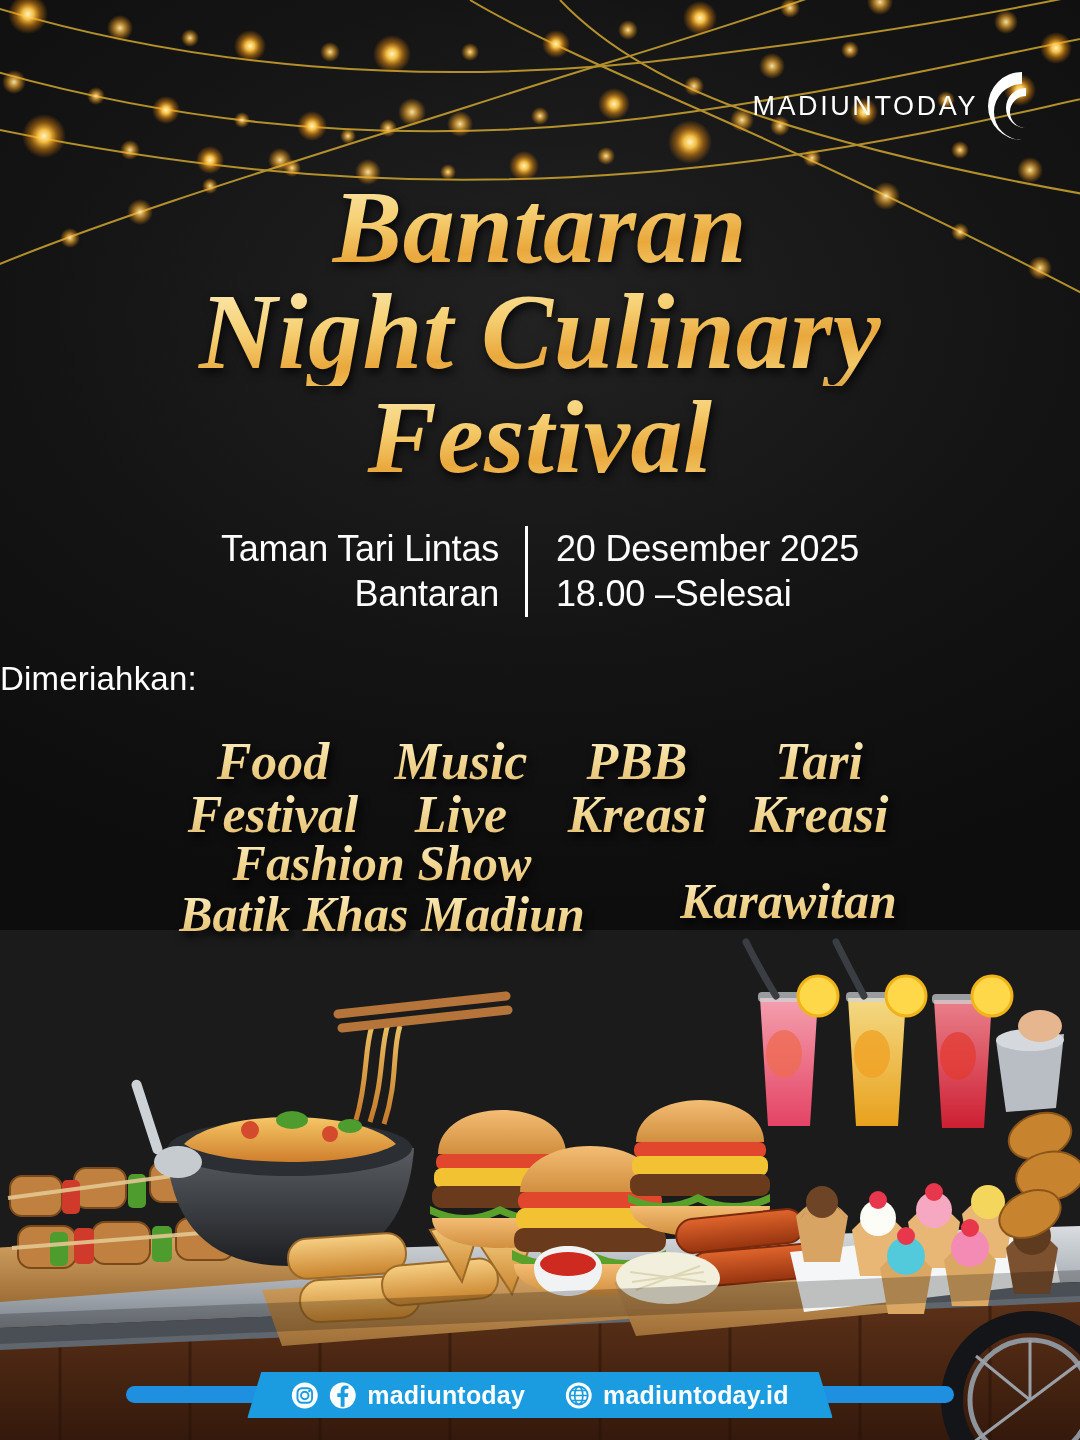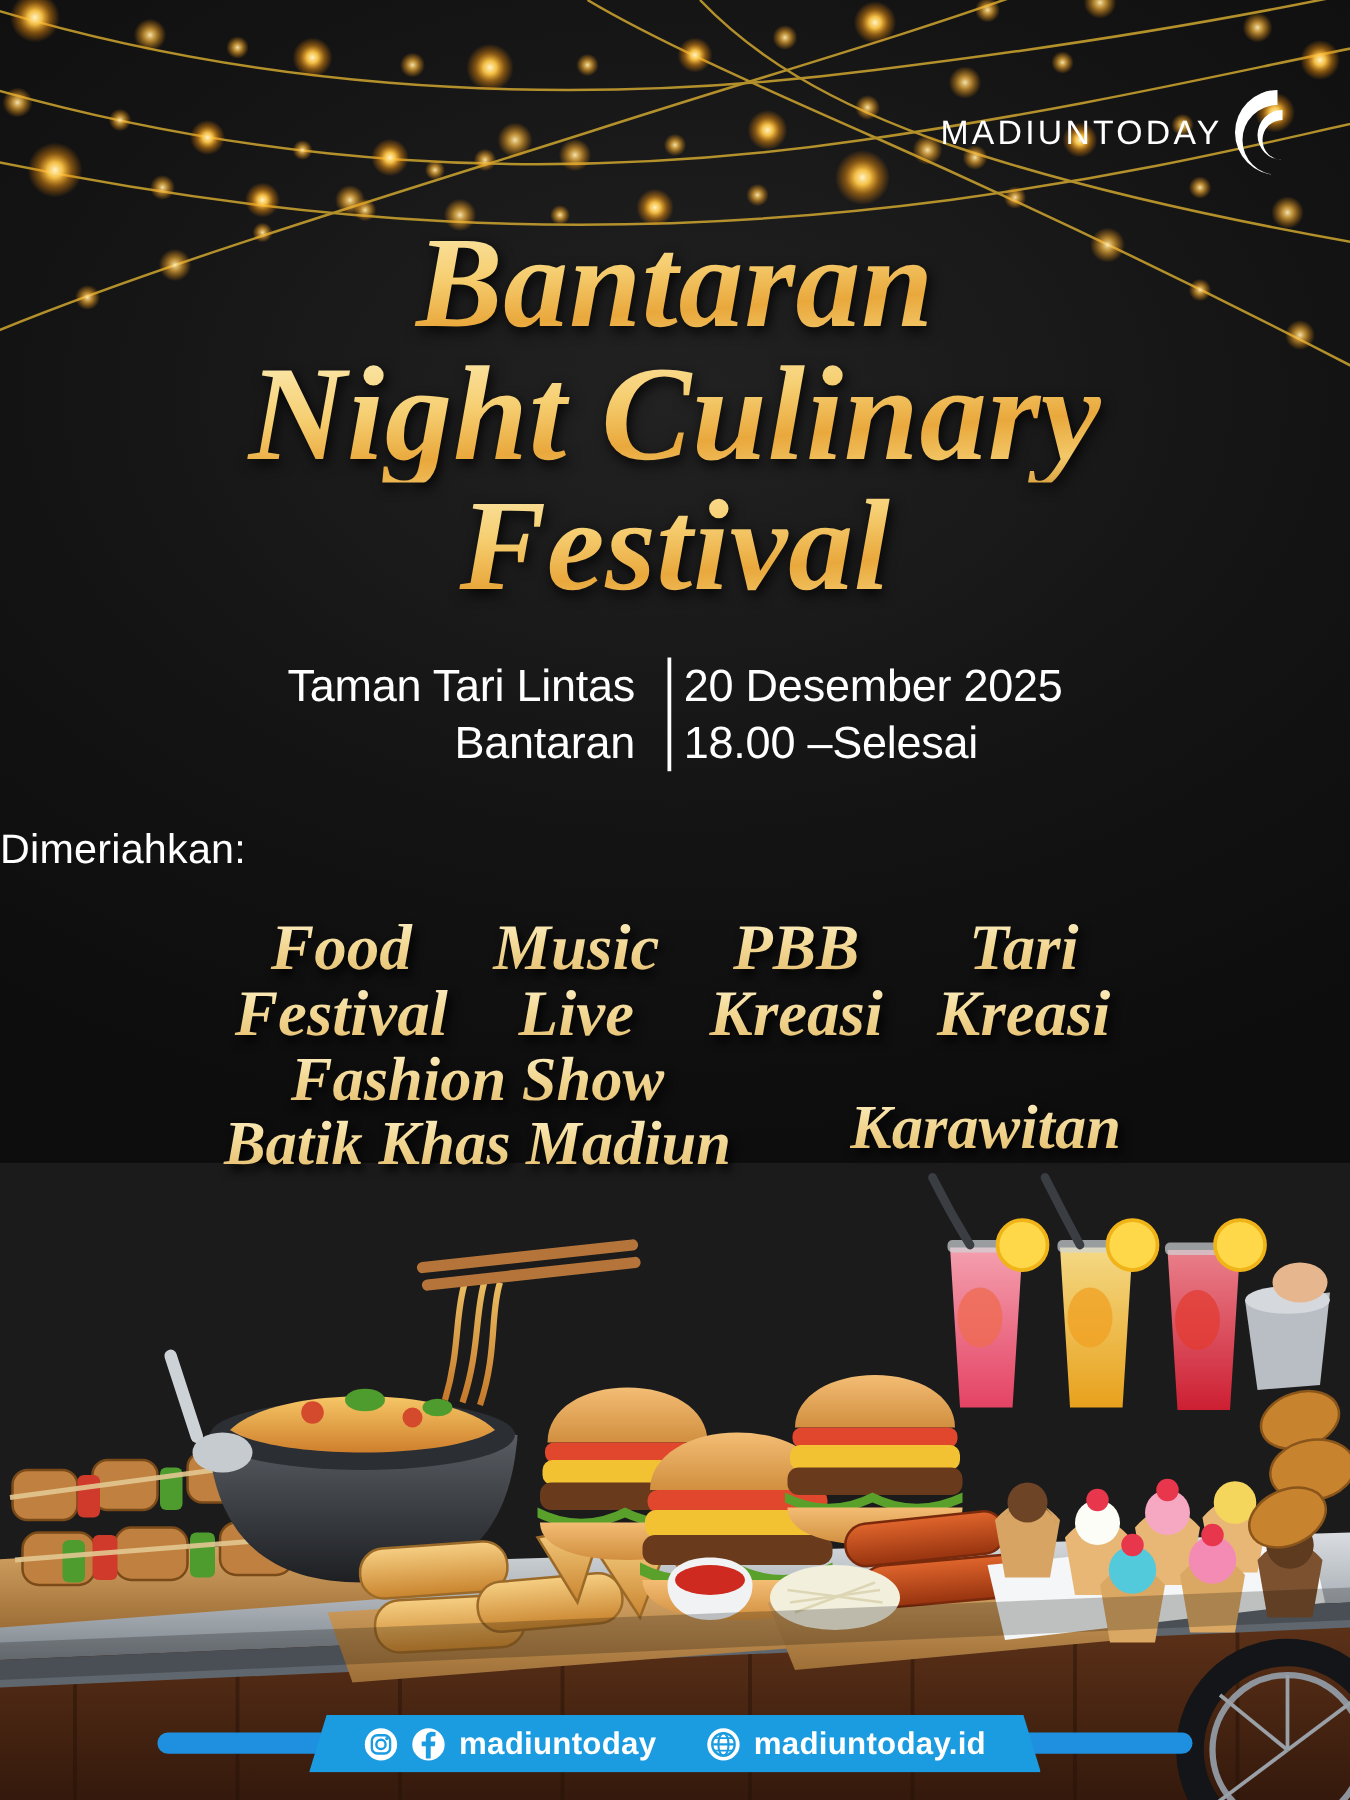--- a/index.html
+++ b/index.html
@@ -57,21 +57,21 @@
     display:flex; justify-content:center; align-items:stretch; z-index:5;
   }
   .info-left {
     color:#fff; font-size:36px; line-height:1.26;
     text-align:right; padding-right:26px; letter-spacing:-0.2px;
     align-self:center;
   }
   .info-div { width:3px; background:#ffffff; align-self:stretch; }
   .info-right {
     color:#fff; font-size:36px; line-height:1.26;
-    text-align:left; padding-left:10px; letter-spacing:-0.2px;
+    text-align:left; padding-left:28px; letter-spacing:-0.2px;
     align-self:center;
   }
 
   
   .dime {
     position:absolute; top:660px; left:0; width:938px;
     text-align:left; color:#fff; font-size:33px; z-index:5;
     letter-spacing:.2px;
   }
 
@@ -80,29 +80,29 @@
     font-style:italic; font-weight:700;
     color:#f3dda2;
     background:linear-gradient(180deg,#fdf0c6 0%,#f3d996 45%,#e3bc6c 100%);
     -webkit-background-clip:text; background-clip:text;
     -webkit-text-fill-color:transparent; color:transparent;
     filter:drop-shadow(3px 5px 4px rgba(0,0,0,.9));
     line-height:1.02;
   }
 
   .row1 {
-    position:absolute; top:732px; left:0; width:1080px;
+    position:absolute; top:695px; left:0; width:1080px;
     display:flex; justify-content:center; align-items:flex-end;
     z-index:5;
   }
   .row1 .cell { text-align:center; font-size:52px; }
   .c-food { width:206px; }
   .c-live { width:170px; }
   .c-pbb  { width:182px; }
-  .c-tari { width:182px; }
+  .c-tari { width:182px;margin-top:40px; }
 
   .row2 {
     position:absolute; top:838px; left:0; width:1080px; z-index:5;
   }
   .fashion {
     position:absolute; left:152px; top:0; width:460px;
     text-align:center; font-size:50px;
   }
   .karawitan {
     position:absolute; left:680px; top:38px; width:280px;

